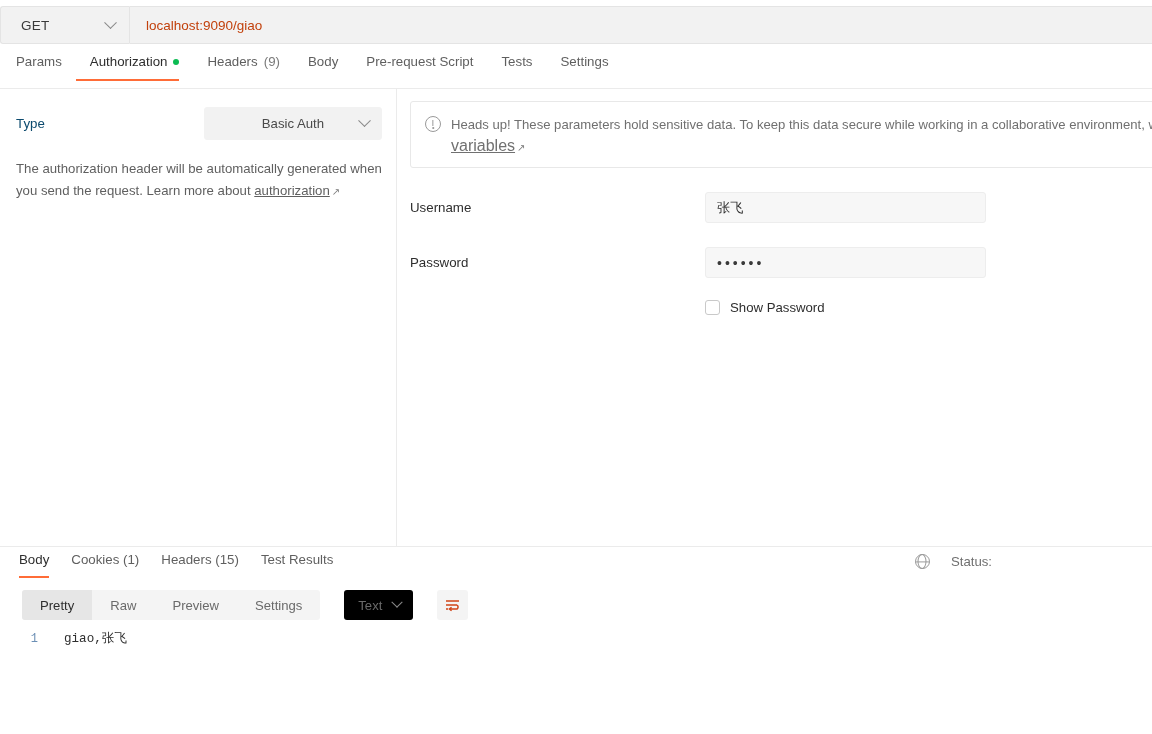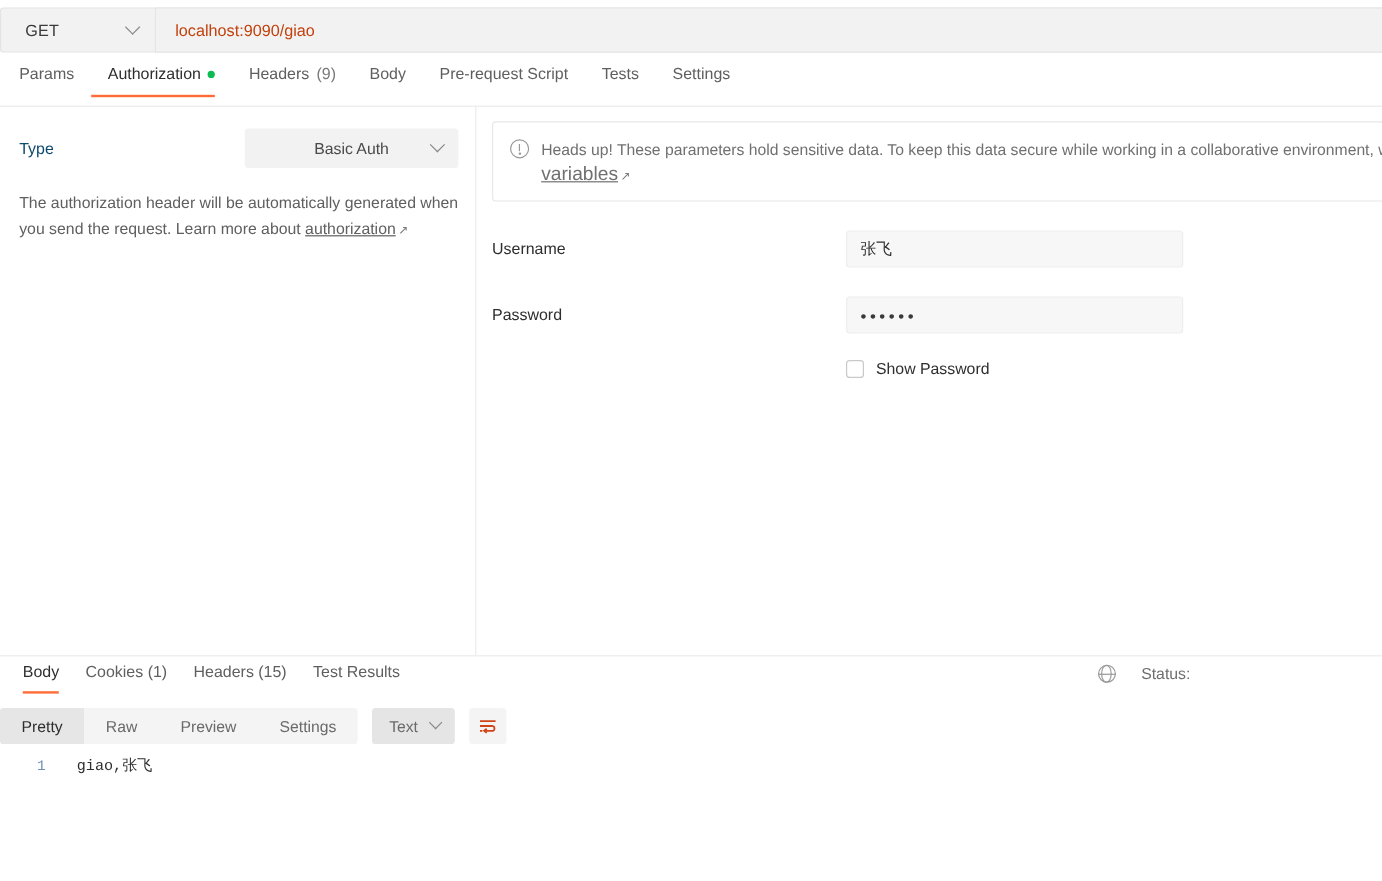--- a/index.html
+++ b/index.html
@@ -159,33 +159,33 @@
     content: ""; position: absolute; left: 50%; top: -1.2px; bottom: -1.2px; width: 7px;
     border: 1.2px solid #9a9a9a; border-radius: 50%; transform: translateX(-50%);
   }
   .globe::after {
     content: ""; position: absolute; left: -1.2px; right: -1.2px; top: 50%;
     height: 1.2px; background: #9a9a9a; transform: translateY(-50%);
   }
   .status-text { font-size: 13.2px; color: #6f6f6f; white-space: nowrap; }
 
   .view-toolbar {
-    position: absolute; left: 0; top: 590px; display: flex; align-items: flex-start; gap: 12px;
+    position: absolute; left: 22px; top: 590px; display: flex; align-items: flex-start; gap: 24px;
   }
   .seg-group {
     display: flex; background: #f4f4f4; border-radius: 3px; overflow: hidden; height: 30px;
   }
   .seg {
     display: flex; align-items: center; padding: 0 18px; font-size: 13.1px;
     color: #6a6a6a; cursor: pointer; height: 30px;
   }
   .seg.active { background: #e6e6e6; color: #2e2e2e; }
   .type-dd {
     display: flex; align-items: center; gap: 11px; height: 30px; padding: 0 12px 0 14px;
-    background: #e5e5e5; border-radius: 3px; cursor: pointer;
+    background: #000000; border-radius: 3px; cursor: pointer;
   }
   .type-dd-label { font-size: 13.1px; color: #6a6a6a; }
   .chev-sm {
     width: 8px; height: 8px; border-right: 1.4px solid #8a8a8a;
     border-bottom: 1.4px solid #8a8a8a; transform: rotate(45deg) translate(-2px,-2px);
   }
   .wrap-btn {
     width: 31px; height: 30px; background: #f4f4f4; border-radius: 3px;
     display: flex; align-items: center; justify-content: center; cursor: pointer;
   }

